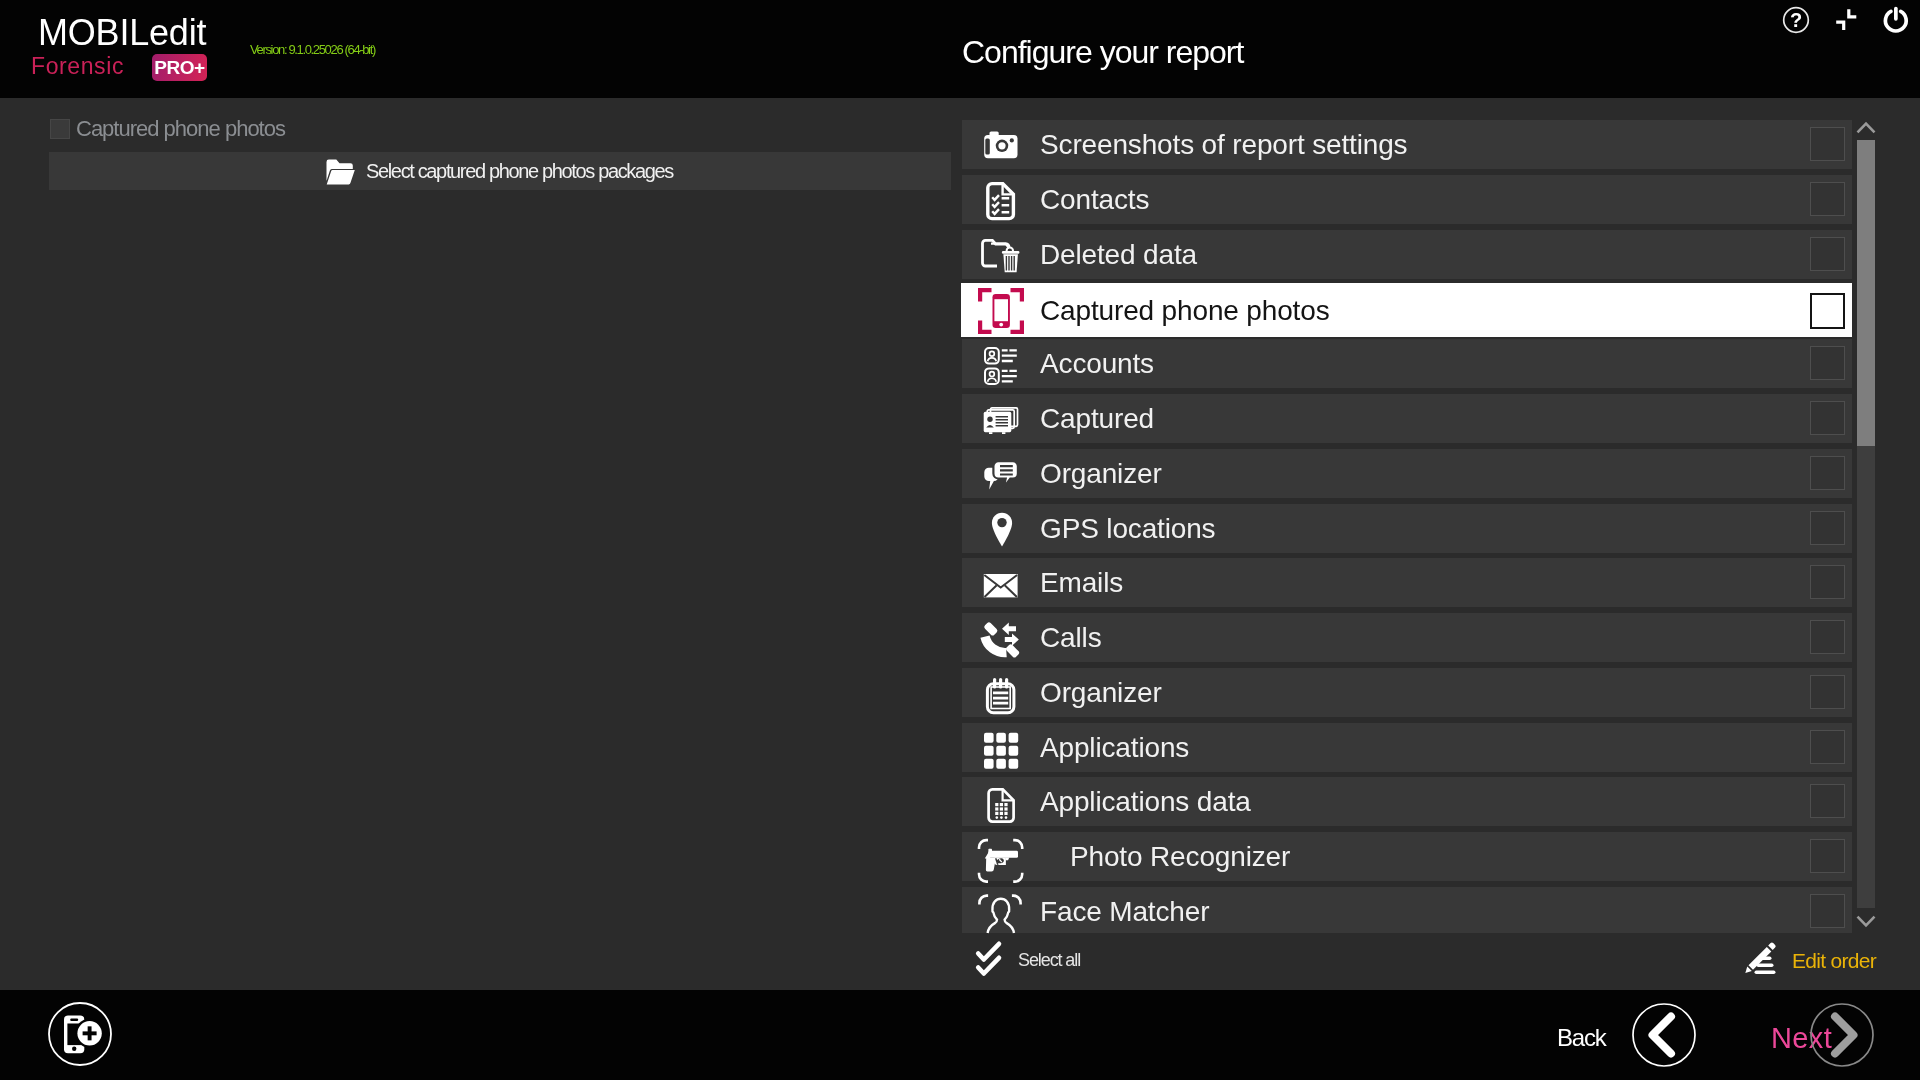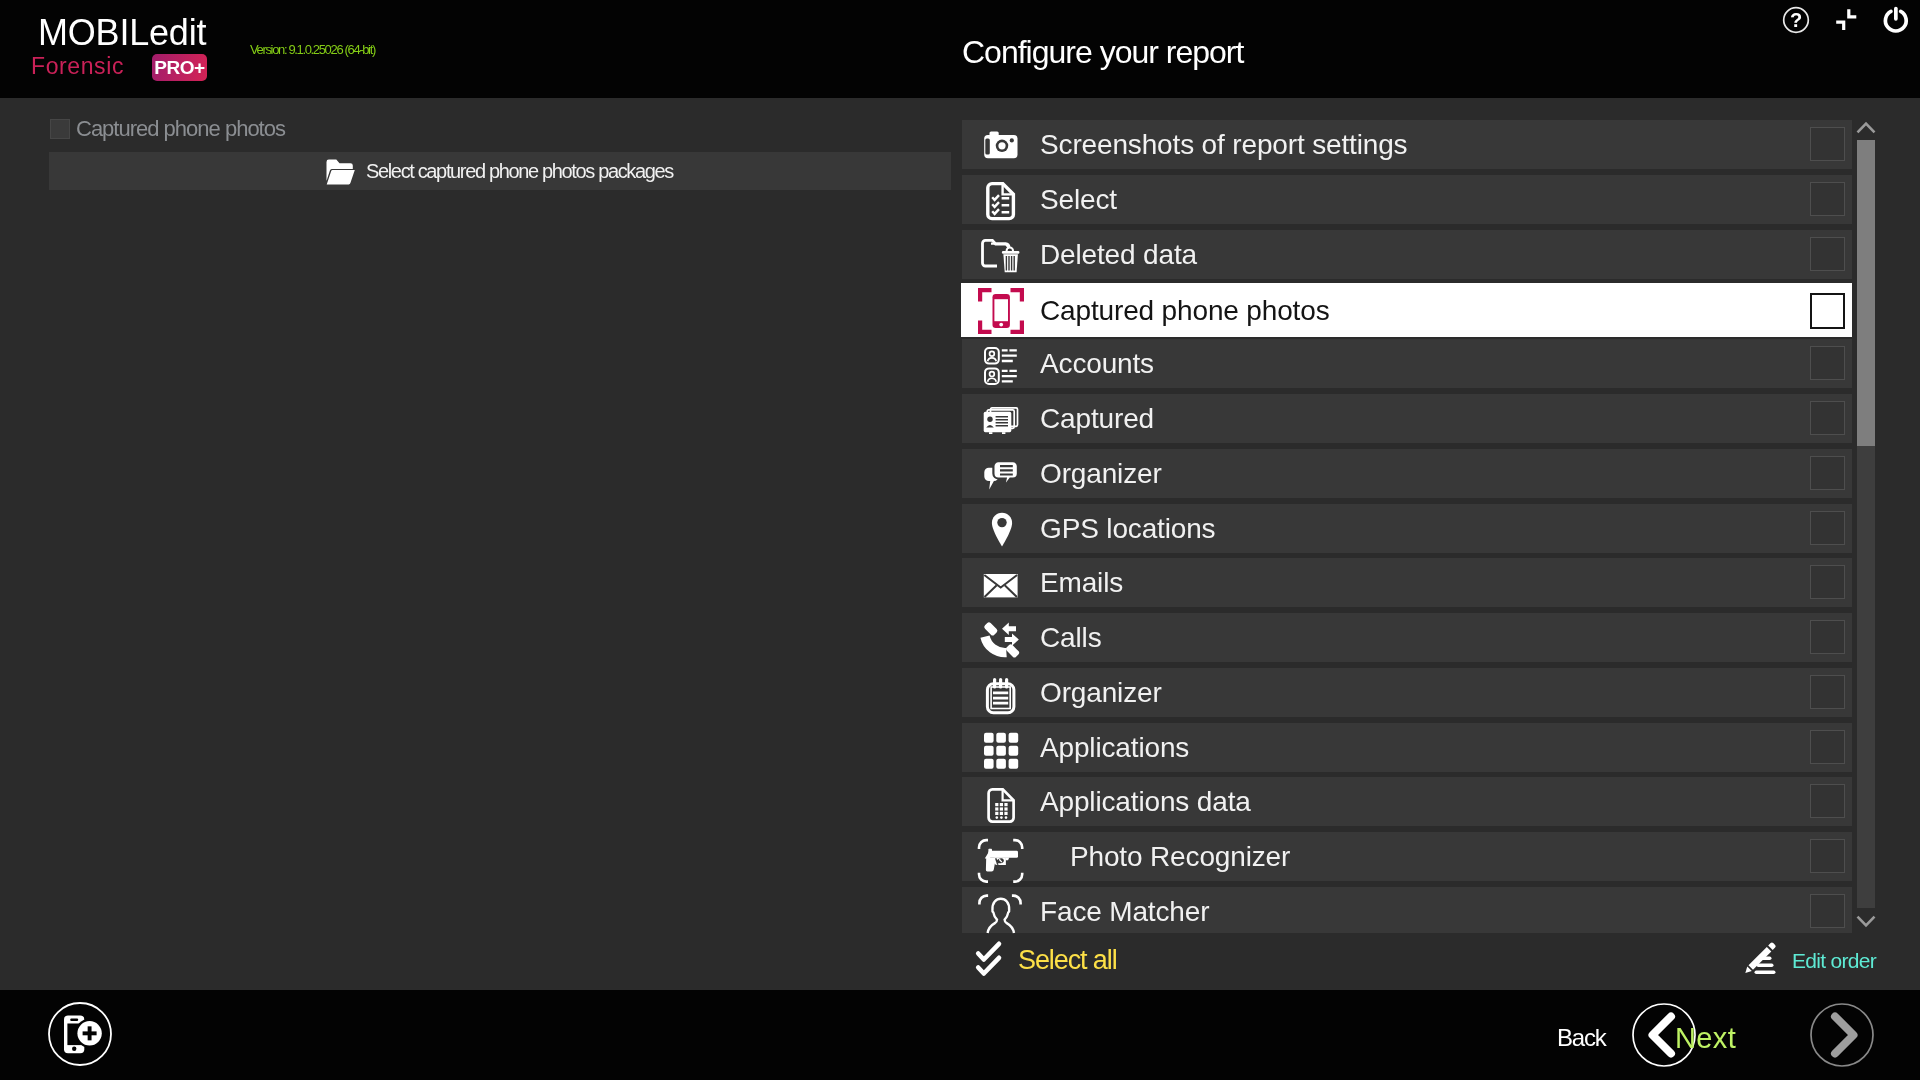--- a/index.html
+++ b/index.html
@@ -48,21 +48,21 @@
 <div class="abs row" style="top:449px;height:49px;"></div>
 <div class="abs row" style="top:504px;height:49px;"></div>
 <div class="abs row" style="top:558px;height:49px;"></div>
 <div class="abs row" style="top:613px;height:49px;"></div>
 <div class="abs row" style="top:668px;height:49px;"></div>
 <div class="abs row" style="top:723px;height:49px;"></div>
 <div class="abs row" style="top:777px;height:49px;"></div>
 <div class="abs row" style="top:832px;height:49px;"></div>
 <div class="abs row" style="top:887px;height:46px;"></div>
 <div class="abs rowlab" style="top:120px;height:49px;line-height:49px;">Screenshots of report settings</div>
-<div class="abs rowlab" style="top:175px;height:49px;line-height:49px;">Select</div>
+<div class="abs rowlab" style="top:175px;height:49px;line-height:49px;">Contacts</div>
 <div class="abs rowlab" style="top:230px;height:49px;line-height:49px;">Deleted data</div>
 <div class="abs rowlab" style="top:286px;color:#141414;">Captured phone photos</div>
 <div class="abs rowlab" style="top:339px;height:49px;line-height:49px;">Accounts</div>
 <div class="abs rowlab" style="top:394px;height:49px;line-height:49px;">Captured</div>
 <div class="abs rowlab" style="top:449px;height:49px;line-height:49px;">Organizer</div>
 <div class="abs rowlab" style="top:504px;height:49px;line-height:49px;">GPS locations</div>
 <div class="abs rowlab" style="top:558px;height:49px;line-height:49px;">Emails</div>
 <div class="abs rowlab" style="top:613px;height:49px;line-height:49px;">Calls</div>
 <div class="abs rowlab" style="top:668px;height:49px;line-height:49px;">Organizer</div>
 <div class="abs rowlab" style="top:723px;height:49px;line-height:49px;">Applications</div>
@@ -89,47 +89,47 @@
 <svg style="left:1856px;top:121px" width="20" height="13" viewBox="0 0 20 13">
 <path d="M1.5 11.3 L10 2.5 L18.5 11.3" fill="none" stroke="#9a9a9a" stroke-width="2.6"></path>
 </svg>
 <svg style="left:1856px;top:915px" width="20" height="13" viewBox="0 0 20 13">
 <path d="M1.5 1.7 L10 10.5 L18.5 1.7" fill="none" stroke="#9a9a9a" stroke-width="2.6"></path>
 </svg>
 <svg style="left:976px;top:942px" width="25" height="35" viewBox="0 0 25 35">
 <path d="M2.2 11.5 L7.8 17.5 L23 1.8" fill="none" stroke="#fff" stroke-width="4.6" stroke-linecap="round" stroke-linejoin="round"></path>
 <path d="M2.2 25.5 L7.8 31.5 L23 15.8" fill="none" stroke="#fff" stroke-width="4.6" stroke-linecap="round" stroke-linejoin="round"></path>
 </svg>
-<div class="abs" style="left:1018px;top:943px;height:35px;line-height:35px;color:#fde047;font-size:27px;letter-spacing:-1.1px;">Select all</div>
+<div class="abs" style="left:1018px;top:943px;height:35px;line-height:35px;color:#e5e5e5;font-size:18px;letter-spacing:-1.1px;">Select all</div>
 <svg style="left:1745px;top:943px" width="34" height="33" viewBox="0 0 34 33">
 <path d="M7.5 26.2 L25.8 7.9 L30.3 12.4 L12 30.7 Z" fill="#fff" transform="translate(-4,-4)"></path>
 <path d="M27.2 6.5 L29.6 4.1 q1.3 -1.3 2.6 0 l1.9 1.9 q1.3 1.3 0 2.6 L31.7 11 Z" fill="#fff" transform="translate(-4,-4)"></path>
 <path d="M6.3 27.4 L10.8 31.9 L4.3 34 Z" fill="#fff" transform="translate(-4,-4)"></path>
 <rect x="13.5" y="13.5" width="13" height="3.6" rx="1.8" fill="#fff"></rect>
 <rect x="11.5" y="20.5" width="17" height="3.6" rx="1.8" fill="#fff"></rect>
 <rect x="9.5" y="27.5" width="21" height="3.6" rx="1.8" fill="#fff"></rect>
 </svg>
-<div class="abs" style="left:1792px;top:943px;height:35px;line-height:35px;color:#5eead4;font-size:21px;letter-spacing:-0.7px;text-align:center;">Edit order</div>
+<div class="abs" style="left:1792px;top:943px;height:35px;line-height:35px;color:#eab308;font-size:21px;letter-spacing:-0.7px;text-align:center;">Edit order</div>
 <svg style="left:48px;top:1002px" width="66" height="66" viewBox="0 0 66 66">
 <circle cx="32" cy="32" r="31" fill="none" stroke="#fff" stroke-width="1.8"></circle>
 <rect x="16" y="13.5" width="20.3" height="37.8" rx="4" fill="#fff"></rect>
 <rect x="19.4" y="21.5" width="13.5" height="21.6" fill="#030303"></rect>
 <rect x="22.2" y="16.5" width="8" height="2.4" rx="1.2" fill="#030303"></rect>
 <circle cx="26.2" cy="46.7" r="2.2" fill="#030303"></circle>
 <circle cx="41.6" cy="31.3" r="14.6" fill="#030303"></circle>
 <circle cx="41.6" cy="31.3" r="12.2" fill="#fff"></circle>
 <rect x="34.6" y="29.4" width="14" height="3.9" fill="#030303"></rect>
 <rect x="39.65" y="24.35" width="3.9" height="14" fill="#030303"></rect>
 </svg>
 <div class="abs" style="left:1557px;top:1016px;height:44px;line-height:44px;color:#fff;font-size:24px;letter-spacing:-1.2px;">Back</div>
 <svg style="left:1632px;top:1003px" width="64" height="64" viewBox="0 0 64 64">
 <circle cx="32" cy="32" r="31" fill="none" stroke="#fff" stroke-width="1.7"></circle>
 <path d="M39 13.5 L20.5 32 L39 50.5" fill="none" stroke="#fff" stroke-width="8" stroke-linecap="round" stroke-linejoin="round"></path>
 </svg>
-<div class="abs" style="left:1675px;top:1016px;height:44px;line-height:44px;color:#bef264;font-size:29px;letter-spacing:0.4px;">Next</div>
+<div class="abs" style="left:1771px;top:1016px;height:44px;line-height:44px;color:#ec4899;font-size:29px;letter-spacing:0.4px;">Next</div>
 <svg style="left:1810px;top:1003px" width="64" height="64" viewBox="0 0 64 64">
 <circle cx="32" cy="32" r="31" fill="none" stroke="#898989" stroke-width="1.7"></circle>
 <path d="M25 13.5 L43.5 32 L25 50.5" fill="none" stroke="#9e9e9e" stroke-width="8" stroke-linecap="round" stroke-linejoin="round"></path>
 </svg>
 <svg style="left:983px;top:131px" width="35" height="28" viewBox="0 0 35 28">
 <rect x="1.2" y="4" width="33.3" height="23.2" rx="3.6" fill="#fff"></rect>
 <rect x="6.5" y="0.5" width="9.2" height="5.5" rx="1.6" fill="#fff"></rect>
 <rect x="2.3" y="7.4" width="4.5" height="16.1" rx="1.6" fill="#383838"></rect>
 <circle cx="19" cy="14.8" r="6.25" fill="#383838"></circle>
 <circle cx="19" cy="14.8" r="3.6" fill="#fff"></circle>

